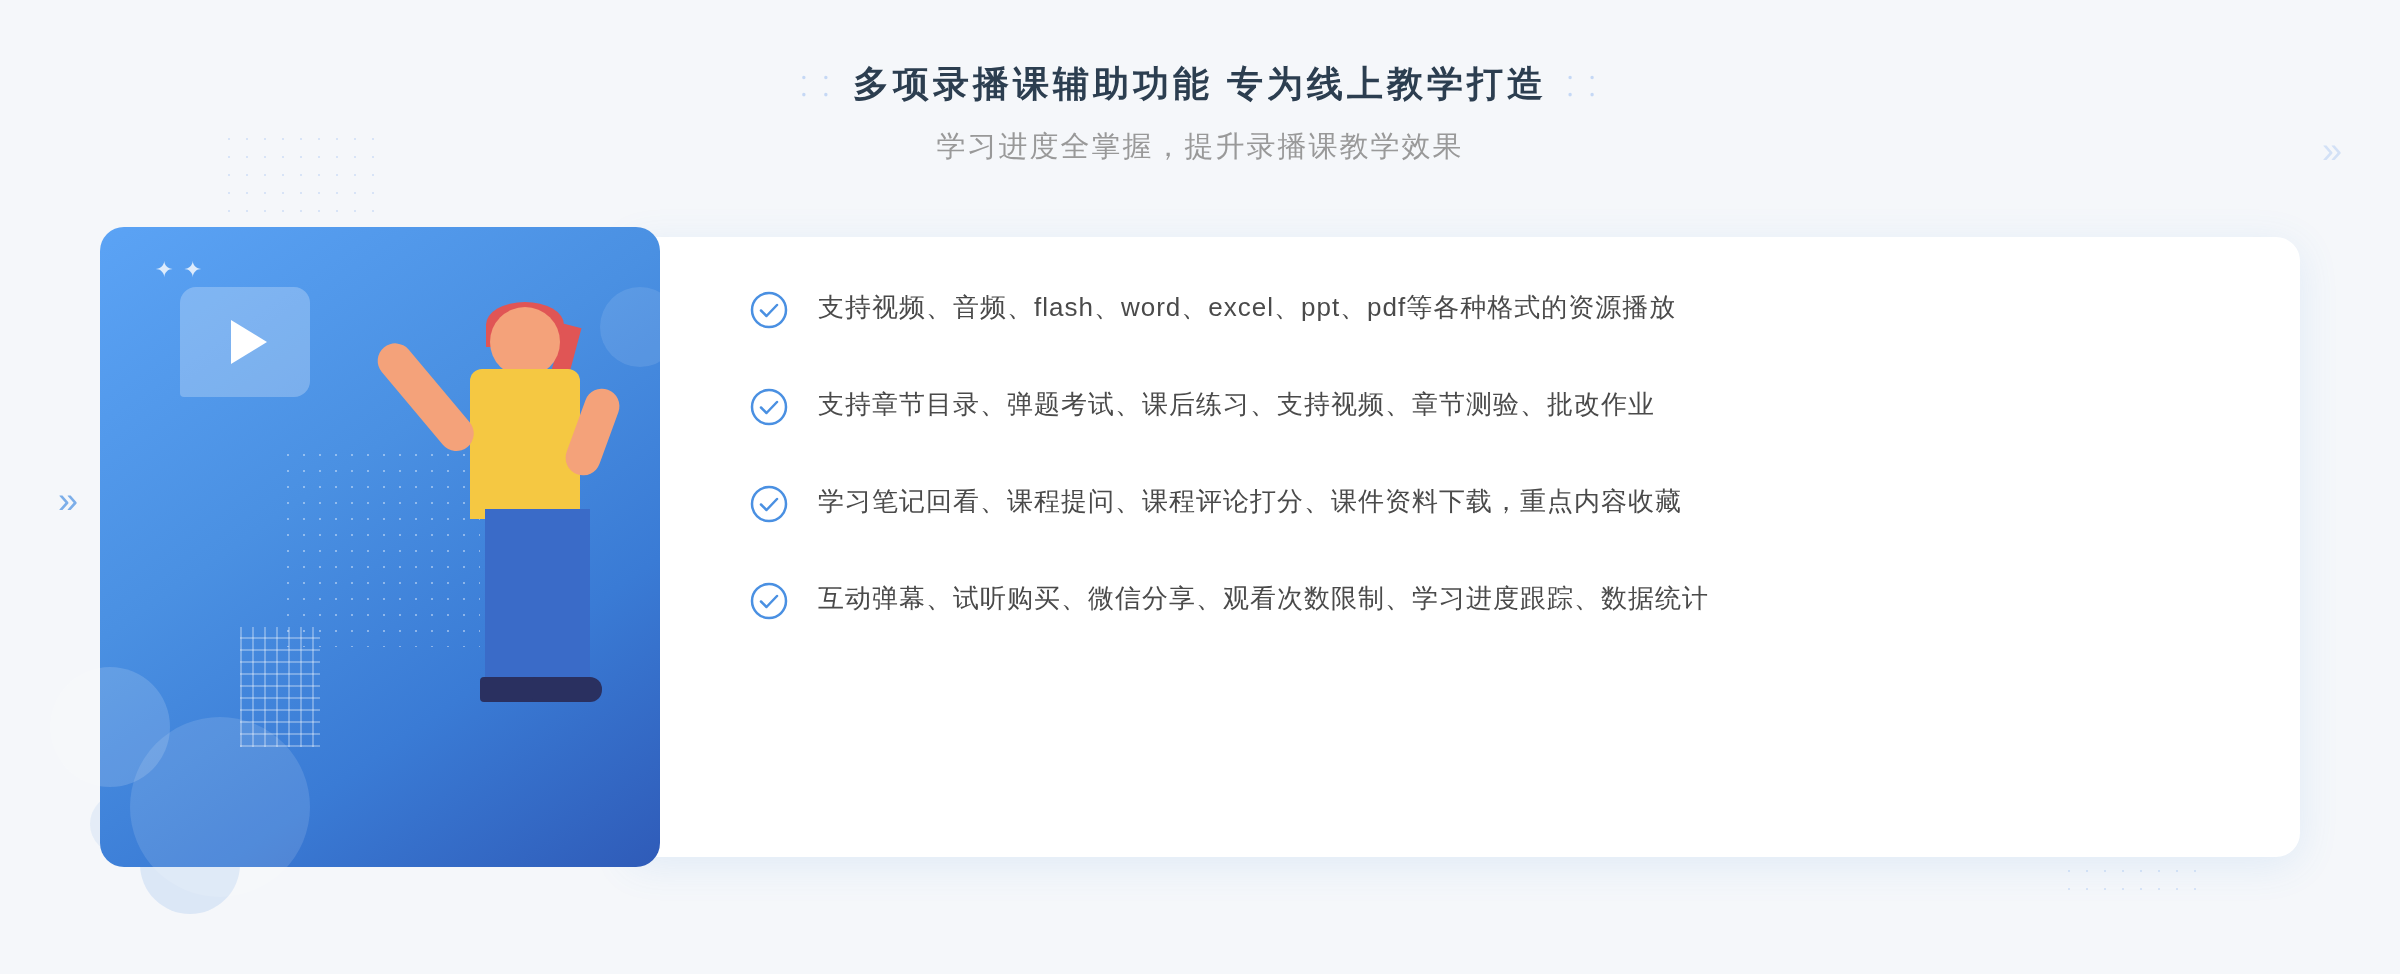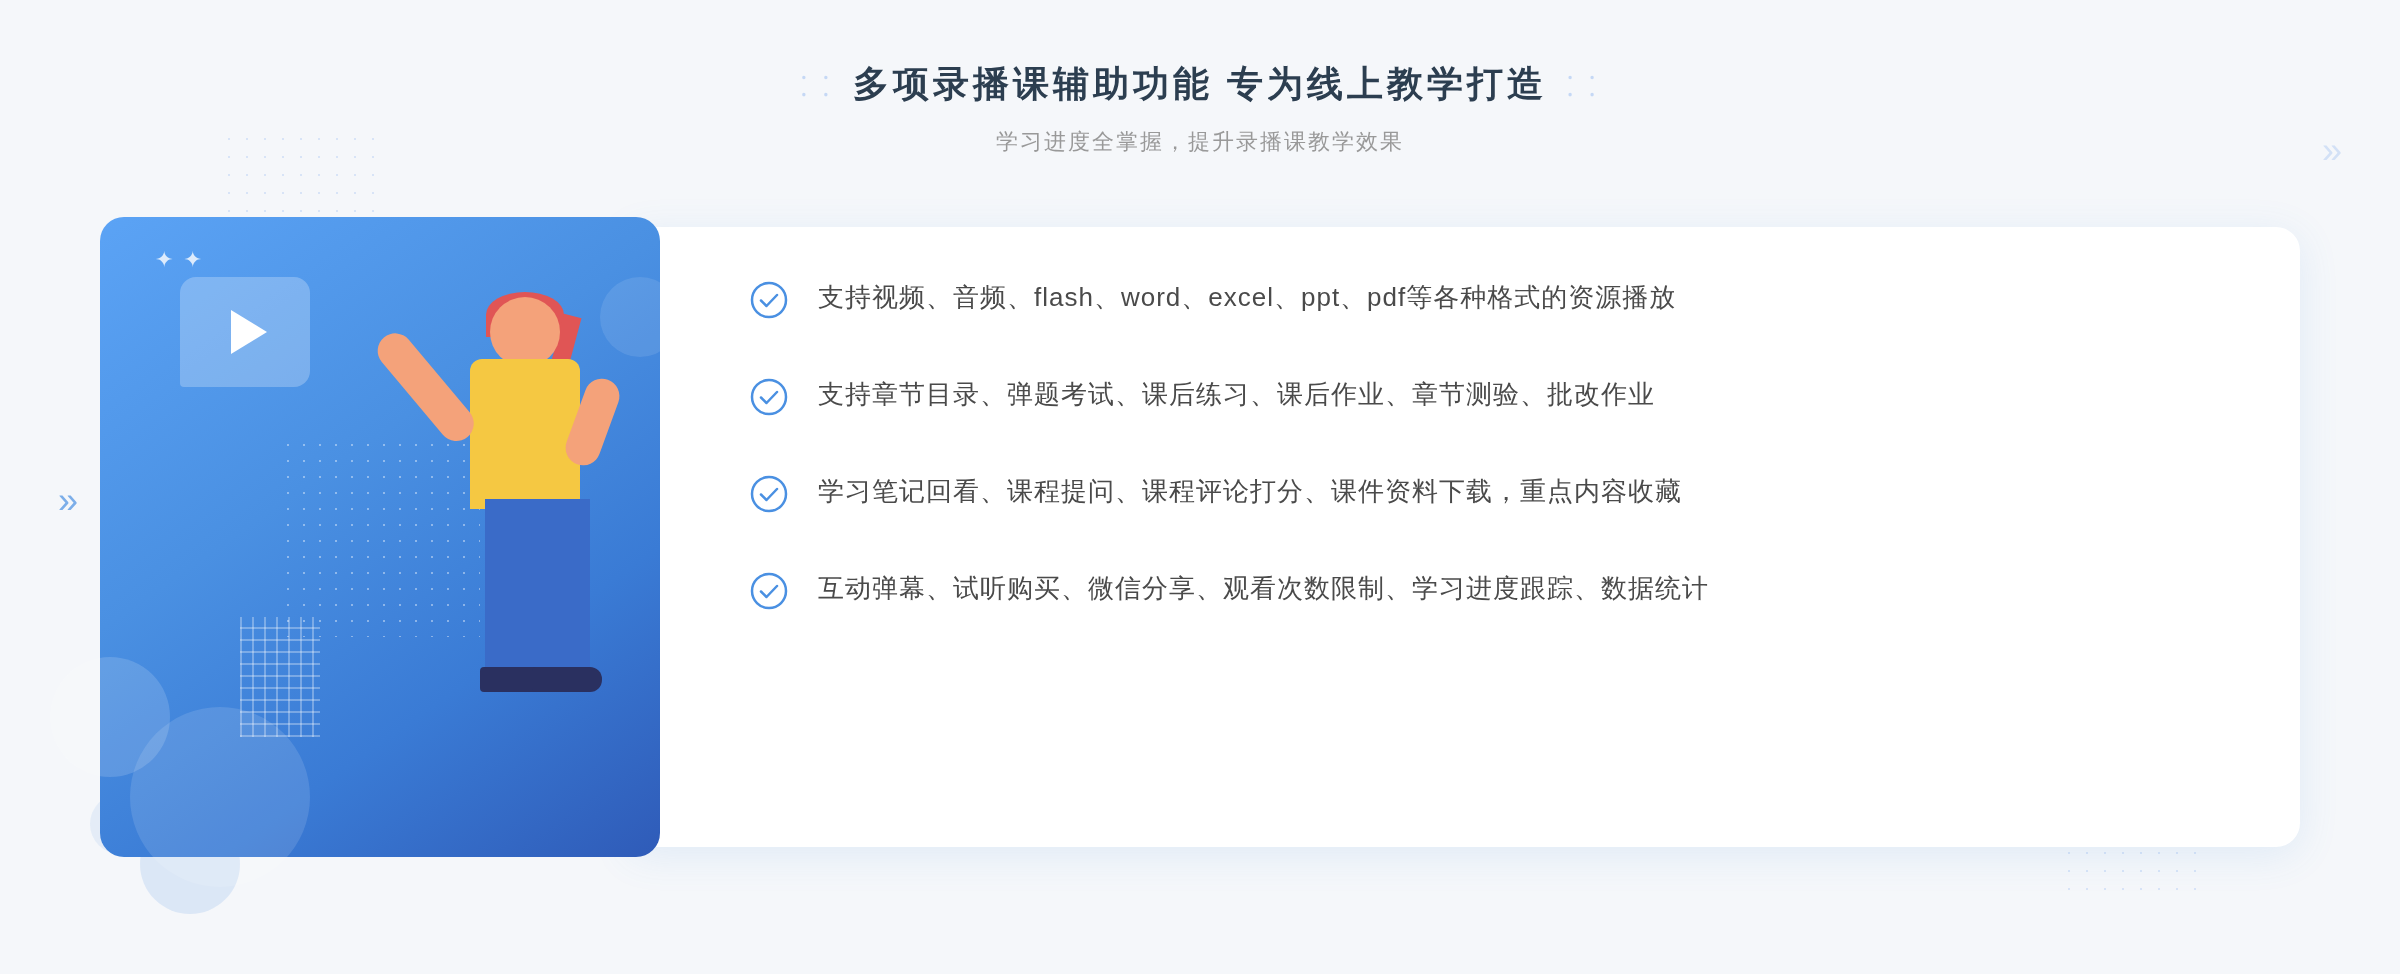--- a/index.html
+++ b/index.html
@@ -81,21 +81,21 @@
 
     .page-title {
       font-size: 36px;
       font-weight: 600;
       color: #2c3e50;
       letter-spacing: 4px;
     }
 
     .page-subtitle {
       margin-top: 18px;
-      font-size: 22px;
+      font-size: 29px;
       color: #999;
       letter-spacing: 2px;
     }
 
     
     .main-content {
       display: flex;
       align-items: center;
       justify-content: center;
       margin-top: 60px;
@@ -463,21 +463,21 @@
       <span class="feature-text">支持视频、音频、flash、word、excel、ppt、pdf等各种格式的资源播放</span>
     </div>
 
     <div class="feature-item">
       <div class="check-icon">
         <svg viewBox="0 0 38 38" fill="none" xmlns="http://www.w3.org/2000/svg">
           <circle cx="19" cy="19" r="17" stroke="#4a90e2" stroke-width="2.5"></circle>
           <path d="M11 19.5L16.5 25L27 14" stroke="#4a90e2" stroke-width="2.5" stroke-linecap="round" stroke-linejoin="round"></path>
         </svg>
       </div>
-      <span class="feature-text">支持章节目录、弹题考试、课后练习、课后作业、章节测验、批改作业</span>
+      <span class="feature-text">支持章节目录、弹题考试、课后练习、支持视频、章节测验、批改作业</span>
     </div>
 
     <div class="feature-item">
       <div class="check-icon">
         <svg viewBox="0 0 38 38" fill="none" xmlns="http://www.w3.org/2000/svg">
           <circle cx="19" cy="19" r="17" stroke="#4a90e2" stroke-width="2.5"></circle>
           <path d="M11 19.5L16.5 25L27 14" stroke="#4a90e2" stroke-width="2.5" stroke-linecap="round" stroke-linejoin="round"></path>
         </svg>
       </div>
       <span class="feature-text">学习笔记回看、课程提问、课程评论打分、课件资料下载，重点内容收藏</span>

